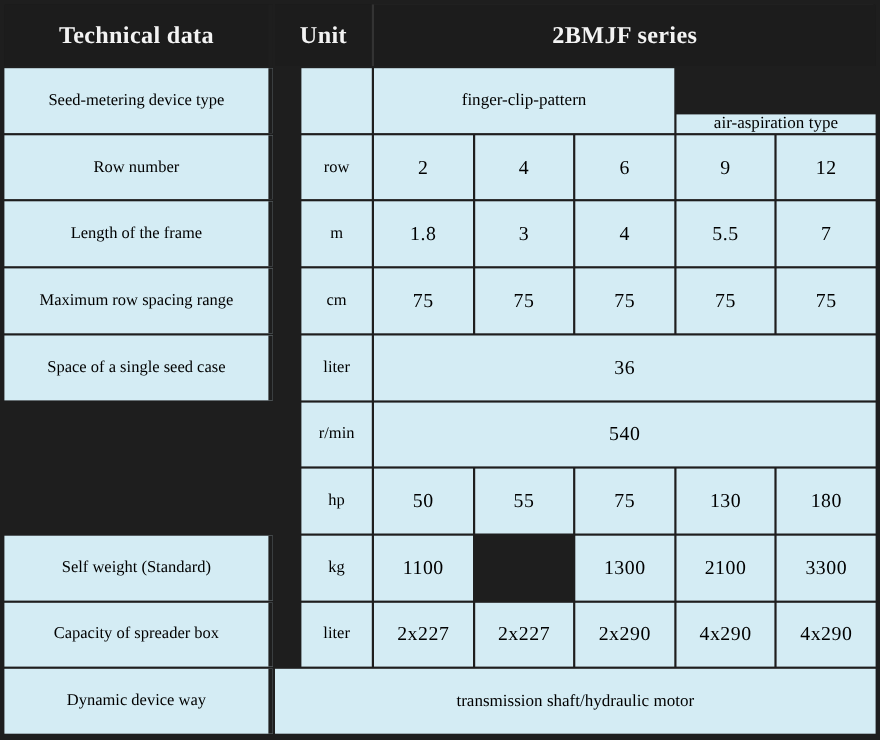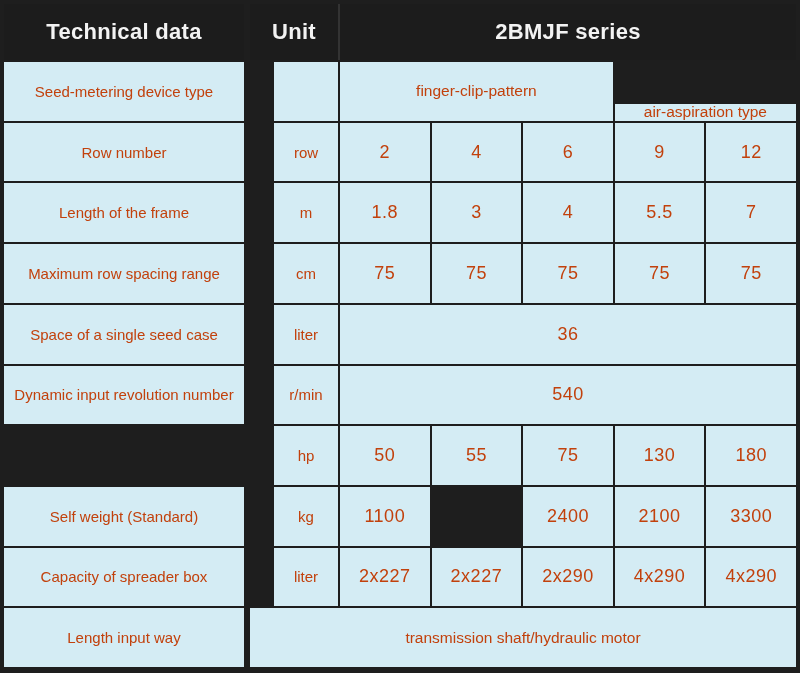--- a/index.html
+++ b/index.html
@@ -7,26 +7,26 @@
 
   .table-wrap {
     width: 800px;
     height: 673px;
     background: #1e1e1e;            
     display: grid;
     grid-template-columns: 244px 88px repeat(5, 1fr);
     grid-template-rows: 56px repeat(10, 1fr);
     gap: 2px;
     padding: 4px 4px 6px 4px;
-    font-family: Liberation Sans, sans-serif;
+    font-family: Liberation Serif, serif;
   }
 
   .cell {
     background: #d4ecf4;
-    color: #c2410c;
+    color: #000000;
     display: flex;
     align-items: center;
     justify-content: center;
     text-align: center;
     overflow: hidden;
   }
 
   
   .c-label { grid-column: 1; border-right: 4px solid #1e1e1e; }
   .c-unit  { grid-column: 2; }
@@ -89,42 +89,41 @@
   <div class="cell v1 value-text">75</div>
   <div class="cell v2 value-text">75</div>
   <div class="cell v3 value-text">75</div>
   <div class="cell v4 value-text">75</div>
   <div class="cell v5 value-text">75</div>
 
   <div class="cell c-label label-text">Space of a single seed case</div>
   <div class="cell c-unit unit-text">liter</div>
   <div class="cell span5 value-text">36</div>
 
-  <div class="cell c-label label-text">Dynamic input revolution number</div>
   <div class="cell c-unit unit-text">r/min</div>
   <div class="cell span5 value-text">540</div>
 
   <div class="cell c-unit unit-text">hp</div>
   <div class="cell v1 value-text">50</div>
   <div class="cell v2 value-text">55</div>
   <div class="cell v3 value-text">75</div>
   <div class="cell v4 value-text">130</div>
   <div class="cell v5 value-text">180</div>
 
   <div class="cell c-label label-text">Self weight (Standard)</div>
   <div class="cell c-unit unit-text">kg</div>
   <div class="cell v1 value-text">1100</div>
-  <div class="cell v3 value-text">2400</div>
+  <div class="cell v3 value-text">1300</div>
   <div class="cell v4 value-text">2100</div>
   <div class="cell v5 value-text">3300</div>
 
   <div class="cell c-label label-text">Capacity of spreader box</div>
   <div class="cell c-unit unit-text">liter</div>
   <div class="cell v1 value-text">2x227</div>
   <div class="cell v2 value-text">2x227</div>
   <div class="cell v3 value-text">2x290</div>
   <div class="cell v4 value-text">4x290</div>
   <div class="cell v5 value-text">4x290</div>
 
-  <div class="cell c-label label-text">Length input way</div>
+  <div class="cell c-label label-text">Dynamic device way</div>
   <div class="cell span6 type-text">transmission shaft/hydraulic motor</div>
 
 </div>
 
 </body></html>

